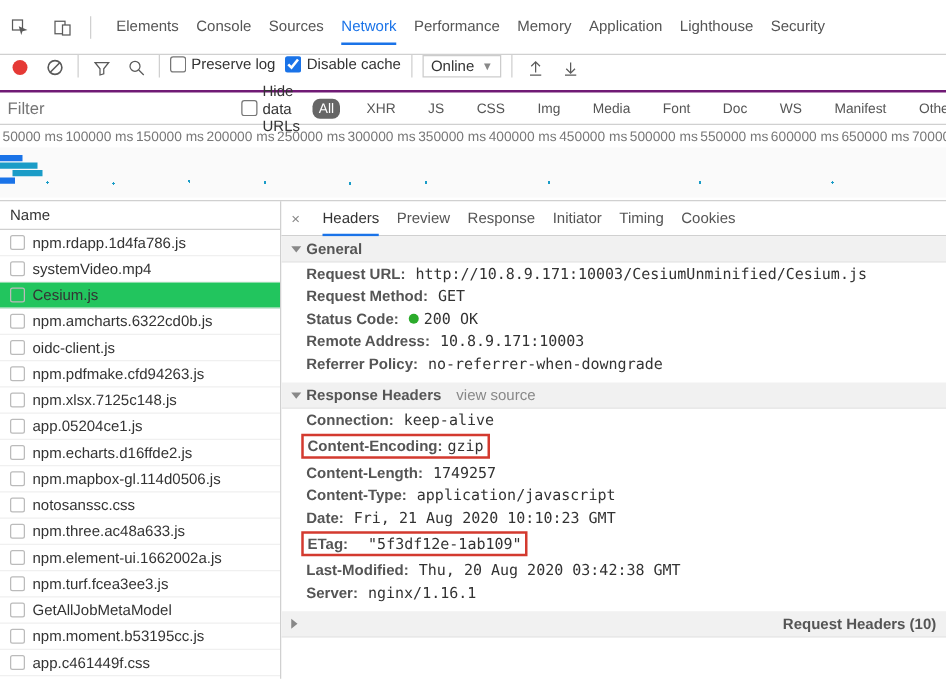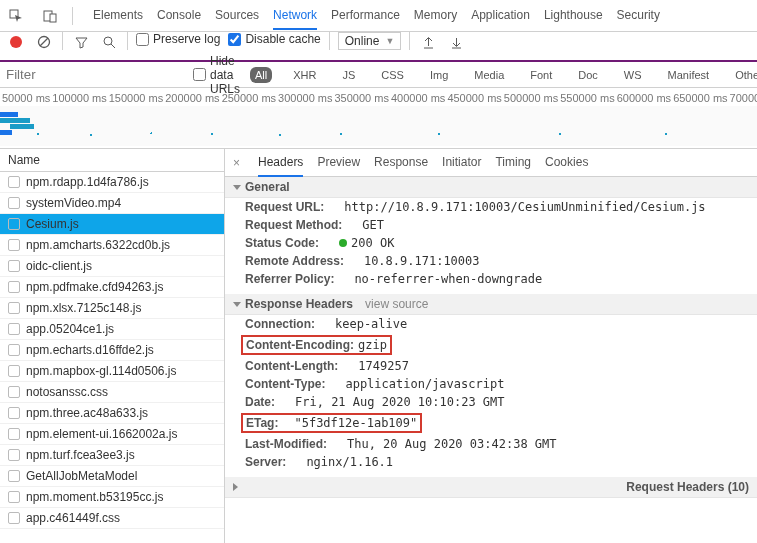--- a/index.html
+++ b/index.html
@@ -1,17 +1,17 @@
 <!DOCTYPE html>
 <html><head>
 <meta charset="utf-8">
 <style>
 * { box-sizing: border-box; margin: 0; padding: 0; }
 body { font-family: "Segoe UI", Arial, sans-serif; font-size: 12px; color: #333; background: #fff; width: 757px; height: 543px; overflow: hidden; }
-.toolbar { display: flex; align-items: center; border-bottom: 1px solid #d0d0d0; height: 32px; padding: 0 4px; gap: 10px; }
+.toolbar { display: flex; align-items: center; border-bottom: 1px solid #d0d0d0; height: 44px; padding: 0 4px; gap: 10px; }
 .tb-btn { width: 24px; height: 22px; display:flex; align-items:center; justify-content:center; cursor:pointer; color:#5a5a5a;}
 .tabs { display:flex; flex:1; gap: 14px; padding-left: 10px;}
 .tab { color:#555; cursor:pointer; padding: 6px 0; }
 .tab.active { color:#1a73e8; border-bottom:2px solid #1a73e8; }
 .toolbar2 { display:flex; align-items:flex-start; height:30px; border-bottom:2px solid #701a75; padding: 0 6px; gap:8px;}
 .rec-dot{width:12px;height:12px;border-radius:50%;background:#e53935;}
 .icon-btn{width:20px; height:20px; display:flex; align-items:center; justify-content:center; color:#5a5a5a; cursor:pointer;}
 .sep{width:1px;height:18px;background:#d0d0d0;}
 .chk{display:flex;align-items:center;gap:4px;color:#333;}
 input[type=checkbox]{width:13px;height:13px;}
@@ -35,32 +35,32 @@
  radial-gradient(circle at 37% 72%, #1a9cc7 1px, transparent 1px),
  radial-gradient(circle at 45% 70%, #1a9cc7 1px, transparent 1px),
  radial-gradient(circle at 58% 70%, #1a9cc7 1px, transparent 1px),
  radial-gradient(circle at 74% 70%, #1a9cc7 1px, transparent 1px),
  radial-gradient(circle at 88% 70%, #1a9cc7 1px, transparent 1px);}
 .content{display:flex;height:calc(543px - 28px - 30px - 26px - 62px);}
 .left{width:225px;border-right:1px solid #d0d0d0;display:flex;flex-direction:column;}
 .namehdr{border-bottom:1px solid #d0d0d0;padding:4px 8px;color:#333;font-weight:400;}
 .filelist{flex:1;overflow:hidden;}
 .row{display:flex;align-items:center;padding:3px 8px;border-bottom:1px solid #f0f0f0;gap:6px;cursor:pointer;}
-.row.sel{background:#0ea5e9;}
+.row.sel{background:#22c55e;}
 .ficon{width:12px;height:12px;border:1px solid #bbb;border-radius:2px;flex-shrink:0;}
 .right{flex:1;display:flex;flex-direction:column;overflow:hidden;}
 .dtabs{display:flex;align-items:center;border-bottom:1px solid #d0d0d0;padding:0 4px;gap:14px;height:28px;}
 .dtabs .close{color:#888;cursor:pointer;padding:0 4px;}
 .dtab{color:#555;cursor:pointer;padding:6px 0;}
 .dtab.active{color:#333;border-bottom:2px solid #1a73e8;}
 .dbody{flex:1;overflow:auto;padding:0;}
 .section-hdr{background:#f1f1f1;padding:3px 8px;color:#555;display:flex;align-items:center;gap:4px;border-bottom:1px solid #e5e5e5;}
 .tri{display:inline-block;width:0;height:0;border-left:4px solid transparent;border-right:4px solid transparent;border-top:5px solid #888;}
 .tri.right{border-top:4px solid transparent;border-bottom:4px solid transparent;border-left:5px solid #888;border-right:none;}
-.kv{padding-left:20px;padding-top:2px;padding-bottom:2px;display:flex;gap:20px;}
+.kv{padding-left:20px;padding-top:2px;padding-bottom:2px;display:flex;gap:8px;}
 .k{color:#555;font-weight:600;}
 .v{color:#333;font-family:Consolas, monospace;}
 .statusdot{width:8px;height:8px;border-radius:50%;background:#2bab2b;display:inline-block;margin-right:4px;}
 .viewsrc{color:#888;margin-left:8px;font-weight:400;}
 .hl{border:2px solid #d33a2f;padding:1px 3px;margin-left:16px;display:inline-flex;gap:4px;}
 svg{display:block;}
 </style>
 </head>
 <body>
 

